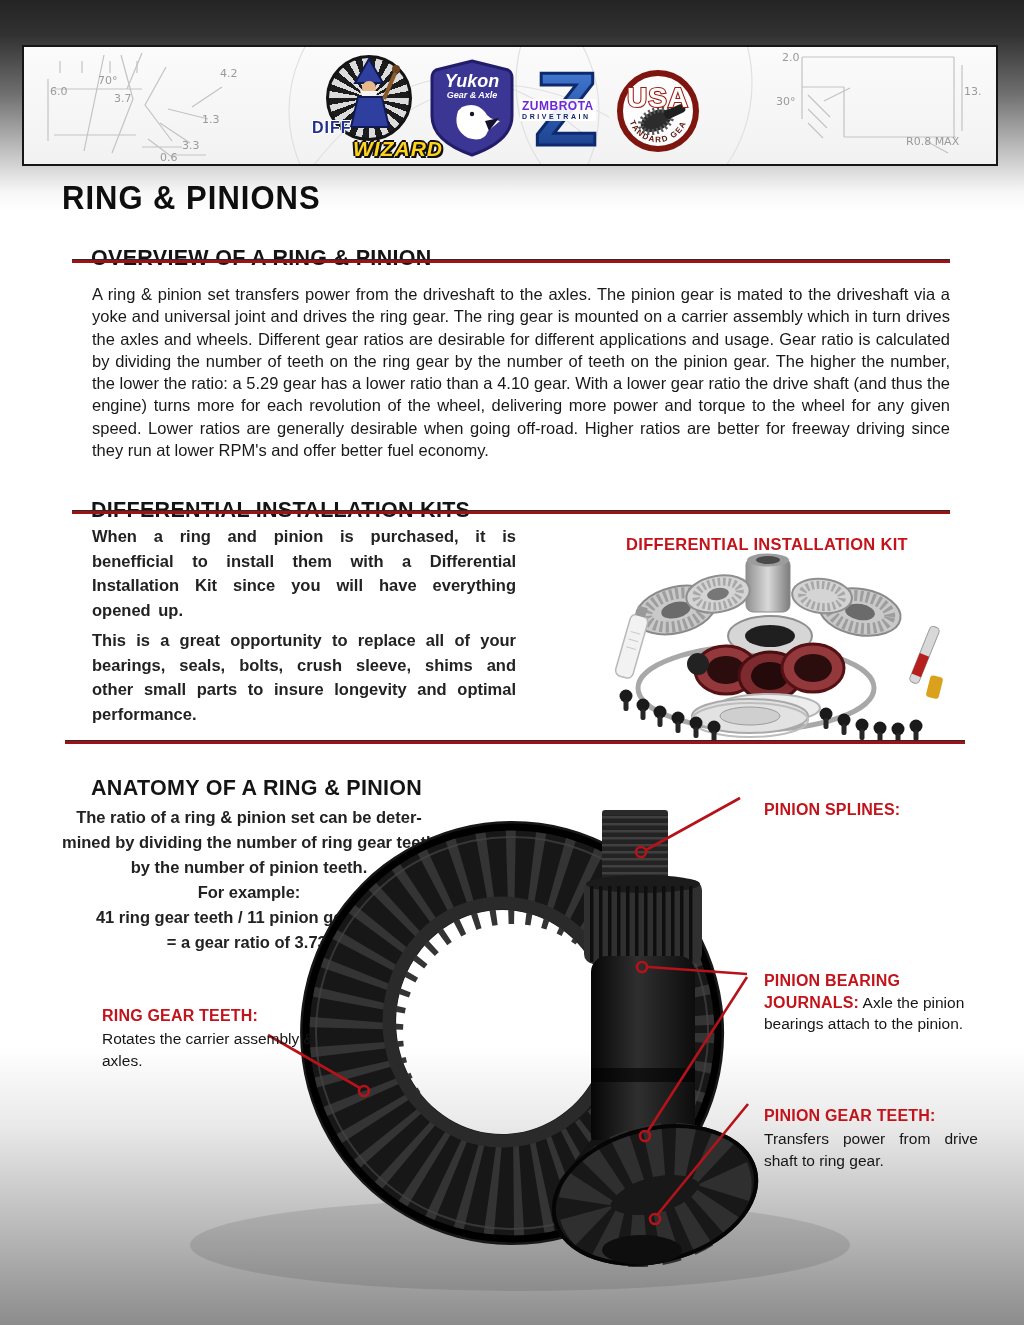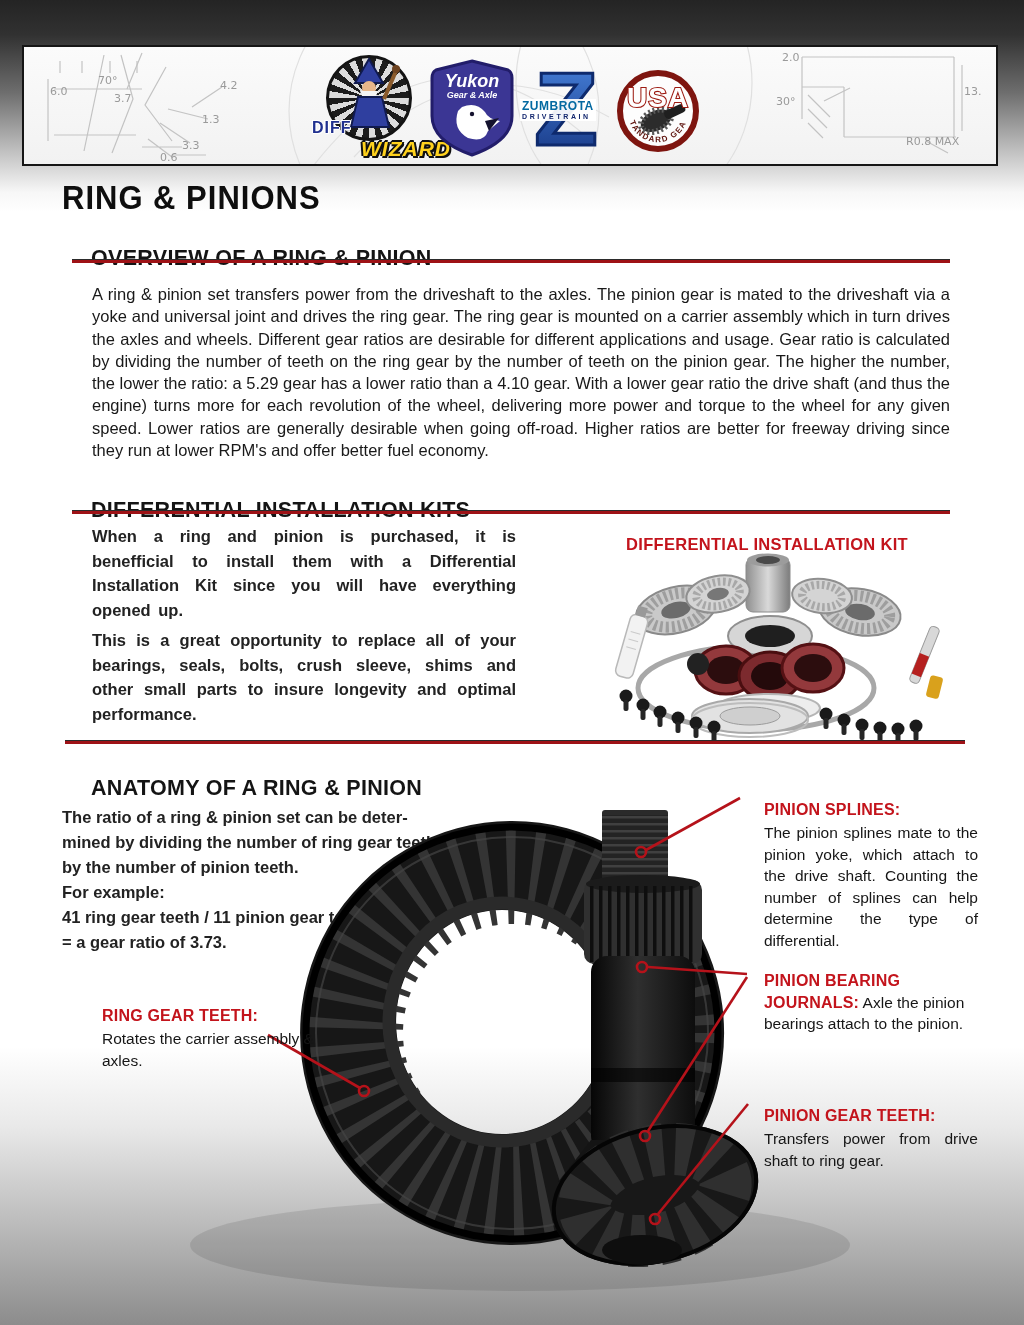--- a/index.html
+++ b/index.html
@@ -11,35 +11,35 @@
     border:2px solid #161616;box-sizing:border-box;overflow:hidden;}
   .band-art{position:absolute;left:0;top:0;}
   .dim{position:absolute;font-size:11px;color:#9a9a9a;font-family:"DejaVu Sans",sans-serif;white-space:nowrap;}
   .logo{position:absolute;}
   
   .wiz-gear{position:absolute;left:14px;top:0;width:86px;height:86px;border-radius:50%;
     background:repeating-conic-gradient(#1c1c1c 0 10deg,#dcdcdc 10deg 20deg);border:3px solid #141414;box-sizing:border-box;}
   .wiz-fig{position:absolute;left:14px;top:0;}
   .wiz-diff{position:absolute;left:0;bottom:24px;font-size:16px;font-weight:bold;color:#20308f;
     text-shadow:1px 0 #fff,-1px 0 #fff,0 1px #fff,0 -1px #fff,1px 1px #fff,-1px -1px #fff;letter-spacing:1px;}
-  .wiz-word{position:absolute;left:20px;bottom:0;font-size:21px;font-style:italic;font-weight:bold;color:#ffd21e;letter-spacing:1px;
+  .wiz-word{position:absolute;left:12px;bottom:0;font-size:21px;font-style:italic;font-weight:bold;color:#ffd21e;letter-spacing:1px;
     text-shadow:2px 0 #111,-2px 0 #111,0 2px #111,0 -2px #111,1px 1px #111,-1px -1px #111,2px 2px #111;padding-left:29px;}
   
   .ztext{position:absolute;left:0;top:46px;background:rgba(255,255,255,.93);padding:1px 2px;line-height:1.05;}
-  .zline1{display:block;font-size:12px;font-weight:bold;color:#0369a1;letter-spacing:.5px;}
+  .zline1{display:block;font-size:12px;font-weight:bold;color:#6d28d9;letter-spacing:.5px;}
   .zline2{display:block;font-size:7px;font-weight:bold;color:#12266e;letter-spacing:2.6px;}
   
   .title{position:absolute;left:62px;top:180px;margin:0;font-size:31px;font-weight:bold;letter-spacing:1px;color:#0e0e0e;transform:scaleY(1.05);}
   .h2{position:absolute;margin:16px;font-size:21.5px;font-weight:bold;letter-spacing:.3px;color:#141414;transform:scaleY(1.04);}
   .rule{position:absolute;height:4px;background:linear-gradient(#2b2b2b 28%,#9e1216 28%);}
   .body{position:absolute;margin:0;font-size:16.5px;line-height:22.3px;color:#191919;text-align:justify;}
   .boldbody{font-weight:bold;line-height:24.5px;word-spacing:3px;color:#222;}
   .kitlabel{position:absolute;left:598px;top:523px;width:314px;margin:12px;text-align:center;
     font-size:16.5px;font-weight:bold;color:#c3141c;letter-spacing:.3px;}
-  .intro-line{font-size:16.5px;font-weight:bold;line-height:25px;color:#222;white-space:nowrap;}
+  .intro-line{font-size:16.5px;font-weight:bold;line-height:25px;color:#222;white-space:nowrap;text-align:center;}
   .callout{position:absolute;margin:12px;}
   .ct{display:block;font-size:16px;font-weight:bold;color:#c3141c;letter-spacing:.2px;line-height:21px;}
   .cb{font-size:15.5px;line-height:21.5px;color:#161616;margin:2px 0 0 0;}
   .just{text-align:justify;}
   svg{display:block;}
 </style>
 </head>
 <body>
 
 <div class="page">
@@ -58,21 +58,21 @@
       </g>
       <g fill="none" stroke="#c3c3c3" stroke-width="1.2">
         <path d="M778,10 H930 M778,10 V72 M778,40 H820 M820,40 V90 M820,90 H932 M930,10 V90 M938,18 V84"></path>
         <path d="M784,48 l22,22 M784,62 l19,19 M784,76 l15,15 M800,54 l26,-13 M902,94 l22,12"></path>
       </g>
     </svg>
 
     <span class="dim" style="left:26px;top:38px">6.0</span>
     <span class="dim" style="left:74px;top:27px">70°</span>
     <span class="dim" style="left:90px;top:45px">3.7</span>
-    <span class="dim" style="left:196px;top:32px">4.2</span>
+    <span class="dim" style="left:196px;top:20px">4.2</span>
     <span class="dim" style="left:178px;top:66px">1.3</span>
     <span class="dim" style="left:158px;top:92px">3.3</span>
     <span class="dim" style="left:136px;top:104px">0.6</span>
     <span class="dim" style="left:758px;top:4px">2.0</span>
     <span class="dim" style="left:752px;top:48px">30°</span>
     <span class="dim" style="left:940px;top:38px">13.</span>
     <span class="dim" style="left:882px;top:88px">R0.8 MAX</span>
 
     <div class="logo" style="left:288px;top:8px;width:118px;height:106px">
       <div class="wiz-gear"></div>
@@ -305,21 +305,20 @@
     </g>
   </svg>
 
   <div class="callout" style="left:90px;top:993px;width:218px">
     <span class="ct">RING GEAR TEETH:</span>
     <p class="cb">Rotates the carrier assembly &amp; axles.</p>
   </div>
 
   <div class="callout" style="left:752px;top:787px;width:214px">
     <span class="ct">PINION SPLINES:</span>
-    <p class="cb just">The pinion splines mate to the pinion yoke, which attach to the drive shaft. Counting the number of splines can help determine the type of differential.</p>
   </div>
 
   <div class="callout" style="left:752px;top:958px;width:226px">
     <p class="cb" style="margin:0">
       <strong class="ct" style="display:inline">PINION BEARING JOURNALS:</strong>
       <span>Axle the pinion bearings attach to the pinion.</span>
     </p>
   </div>
 
   <div class="callout" style="left:752px;top:1093px;width:214px">

